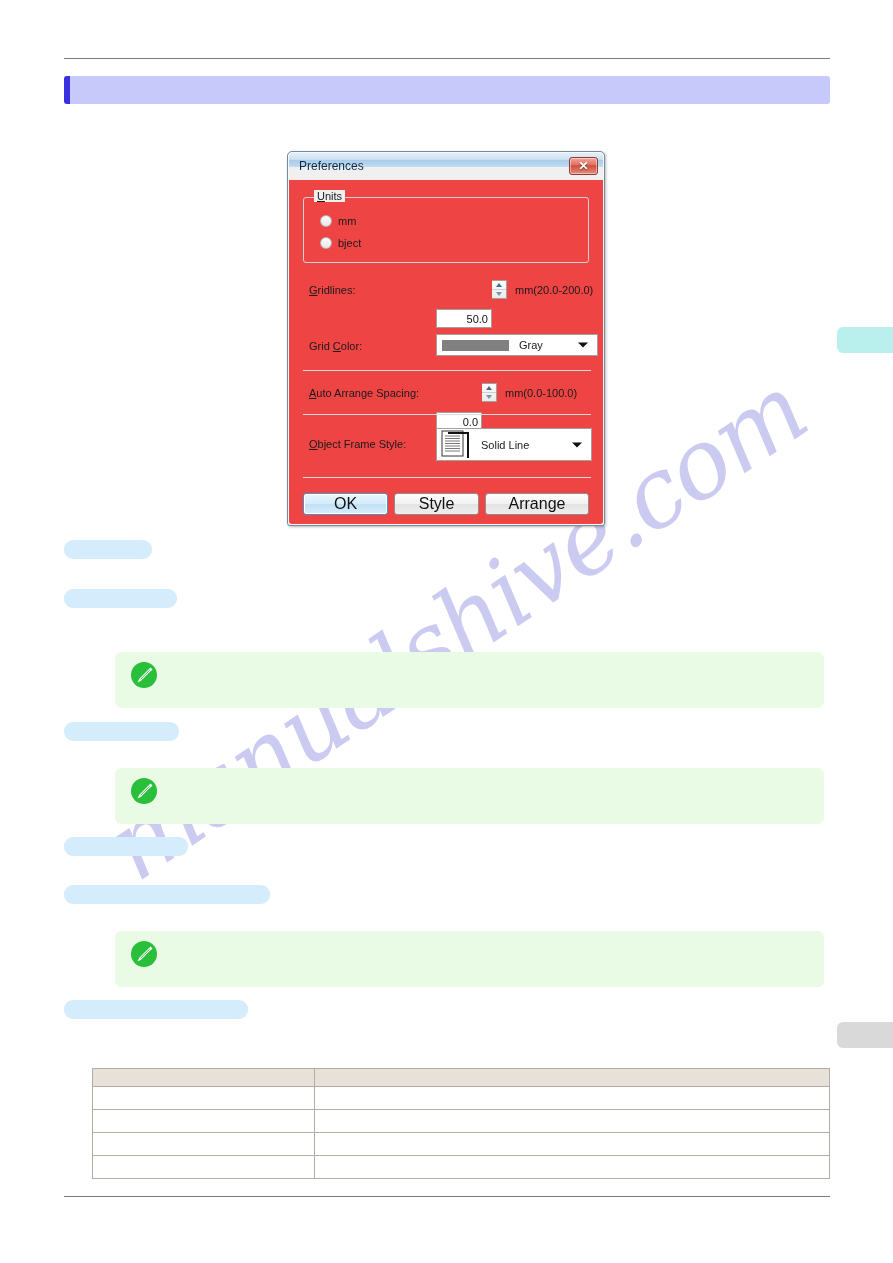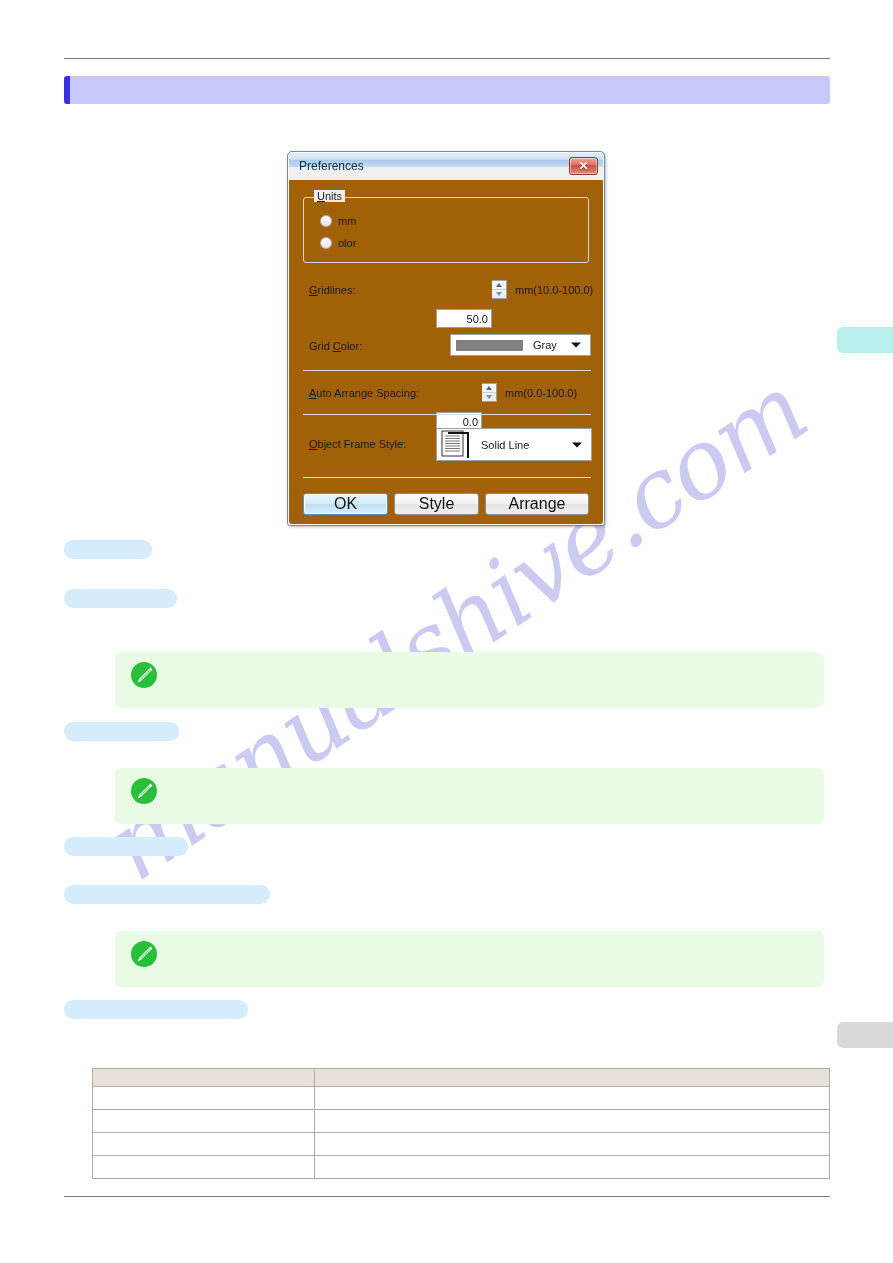--- a/index.html
+++ b/index.html
@@ -187,21 +187,21 @@
     text-shadow: 0 1px 1px rgba(0,0,0,0.55);
     font-family: "Liberation Sans", sans-serif;
   }
 
   .dlg-body {
     position: absolute;
     left: 1px;
     top: 28px;
     right: 1px;
     bottom: 1px;
-    background: #a16207;
+    background: #ef4444;
     border-radius: 0 0 3px 3px;
   }
 
   
   .groupbox {
     position: absolute;
     left: 14px;
     top: 17px;
     width: 286px;
     height: 66px;
@@ -462,44 +462,44 @@
 
   <div class="dlg-body">
 
     <div class="groupbox">
       <div class="group-legend"><span class="underline-ch">U</span><span>nits</span></div>
 
       <label class="radio-row r1">
         <span class="radio-mark"></span><span>mm</span>
       </label>
       <label class="radio-row r2">
-        <span class="radio-mark"></span><span>olor</span>
+        <span class="radio-mark"></span><span>bject</span>
       </label>
     </div>
 
     <div class="field-row" style="top:100px">
       <div class="field-label"><span class="underline-ch">G</span>ridlines:</div>
       <div class="numbox" style="left:133px; width:56px;">
         <span class="numval">50.0</span>
       </div>
       <div class="spinner" style="left:189px;">
         <div class="spin-half">
             <i class="arrow-up"></i>
           </div>
         <div class="spin-half">
             <i class="arrow-down"></i>
           </div>
       </div>
-      <div class="unit-hint" style="left:212px;">mm(10.0-100.0)</div>
+      <div class="unit-hint" style="left:212px;">mm(20.0-200.0)</div>
     </div>
 
 
     <div class="field-row" style="top:156px; height:24px;">
       <div class="field-label">Grid <span class="underline-ch">C</span>olor:</div>
-      <div class="combo" style="left:147px; top:-2px; width:141px; height:22px;">
+      <div class="combo" style="left:133px; top:-2px; width:162px; height:22px;">
         <span class="color-swatch"></span>
         <span class="combo-text">Gray</span>
         <i class="combo-arrow"></i>
       </div>
     </div>
 
     <div class="divider" style="top:190px"></div>
 
     <div class="field-row" style="top:203px">
       <div class="field-label"><span class="underline-ch">A</span>uto Arrange Spacing:</div>

